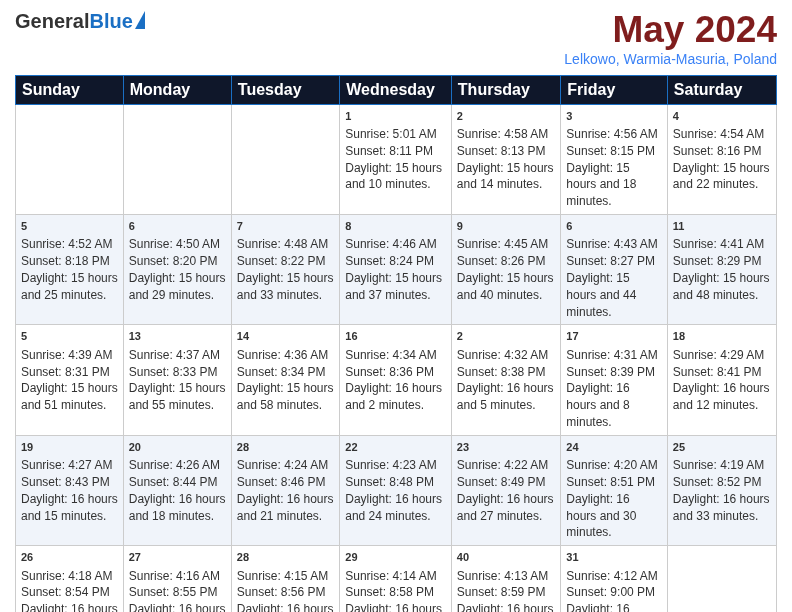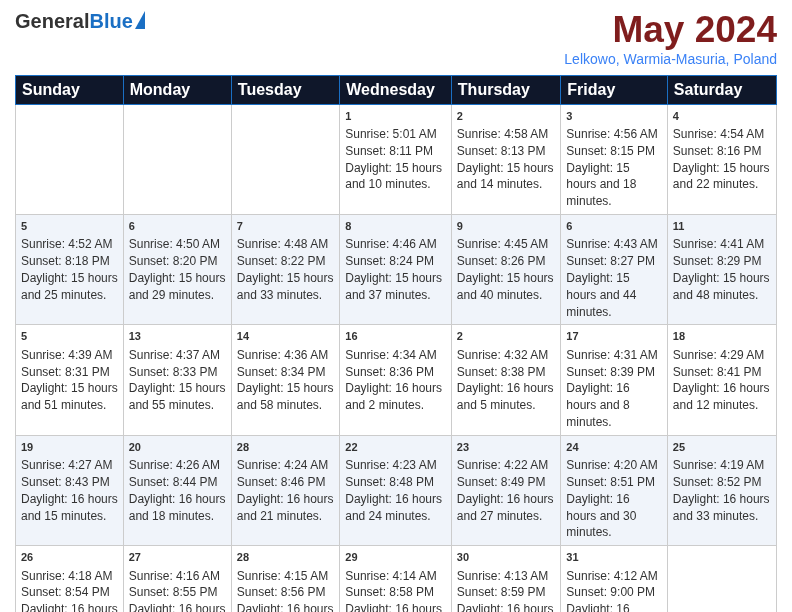--- a/index.html
+++ b/index.html
@@ -167,19 +167,19 @@
           <td><span class="day-num">22</span><span class="day-info">Sunrise: 4:23 AM<br>Sunset: 8:48 PM<br>Daylight: 16 hours and 24 minutes.</span></td>
           <td><span class="day-num">23</span><span class="day-info">Sunrise: 4:22 AM<br>Sunset: 8:49 PM<br>Daylight: 16 hours and 27 minutes.</span></td>
           <td><span class="day-num">24</span><span class="day-info">Sunrise: 4:20 AM<br>Sunset: 8:51 PM<br>Daylight: 16 hours and 30 minutes.</span></td>
           <td><span class="day-num">25</span><span class="day-info">Sunrise: 4:19 AM<br>Sunset: 8:52 PM<br>Daylight: 16 hours and 33 minutes.</span></td>
         </tr>
         <tr>
           <td><span class="day-num">26</span><span class="day-info">Sunrise: 4:18 AM<br>Sunset: 8:54 PM<br>Daylight: 16 hours and 35 minutes.</span></td>
           <td><span class="day-num">27</span><span class="day-info">Sunrise: 4:16 AM<br>Sunset: 8:55 PM<br>Daylight: 16 hours and 38 minutes.</span></td>
           <td><span class="day-num">28</span><span class="day-info">Sunrise: 4:15 AM<br>Sunset: 8:56 PM<br>Daylight: 16 hours and 41 minutes.</span></td>
           <td><span class="day-num">29</span><span class="day-info">Sunrise: 4:14 AM<br>Sunset: 8:58 PM<br>Daylight: 16 hours and 43 minutes.</span></td>
-          <td><span class="day-num">30</span><span class="day-info">Sunrise: 4:13 AM<br>Sunset: 8:59 PM<br>Daylight: 16 hours and 46 minutes.</span></td>
+          <td><span class="day-num">40</span><span class="day-info">Sunrise: 4:13 AM<br>Sunset: 8:59 PM<br>Daylight: 16 hours and 46 minutes.</span></td>
           <td><span class="day-num">31</span><span class="day-info">Sunrise: 4:12 AM<br>Sunset: 9:00 PM<br>Daylight: 16 hours and 48 minutes.</span></td>
           <td class="empty-cell">&nbsp;</td>
         </tr>
       </tbody>
   </table>
 </div>
 
 </body></html>

